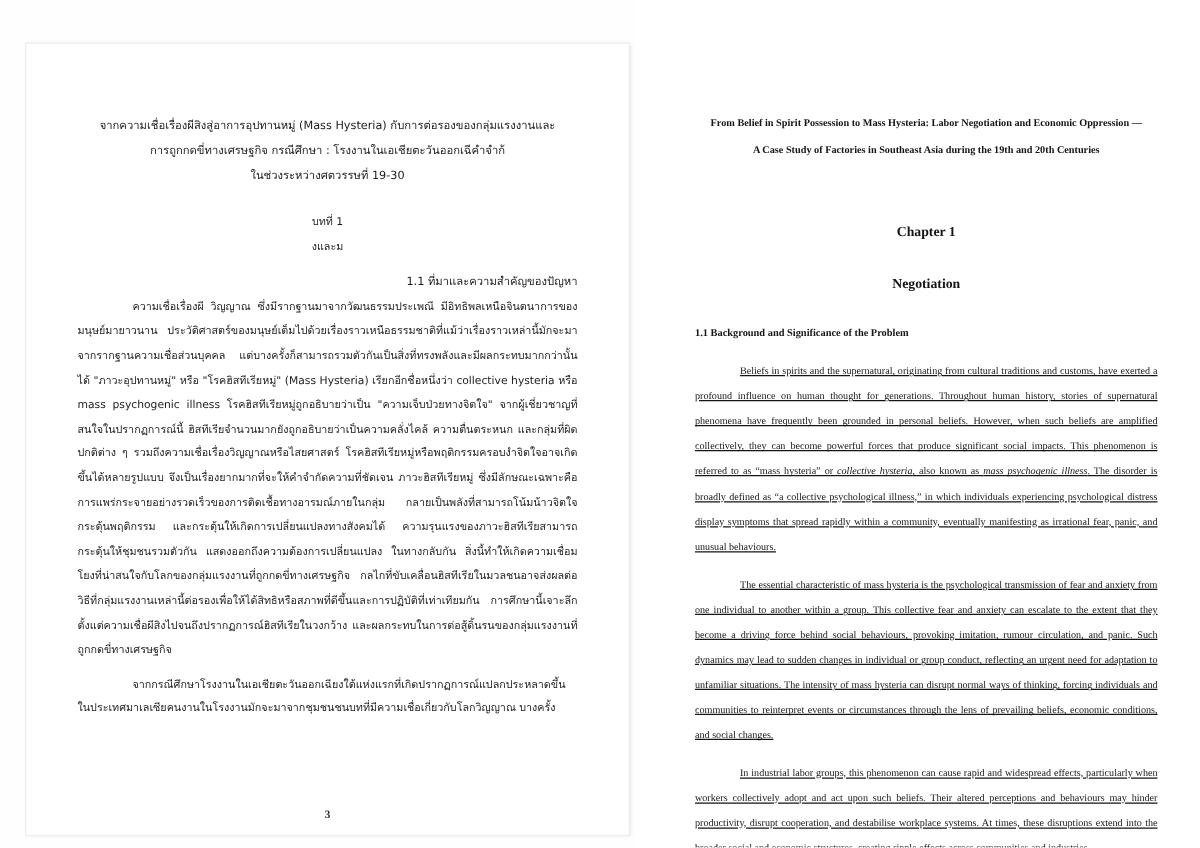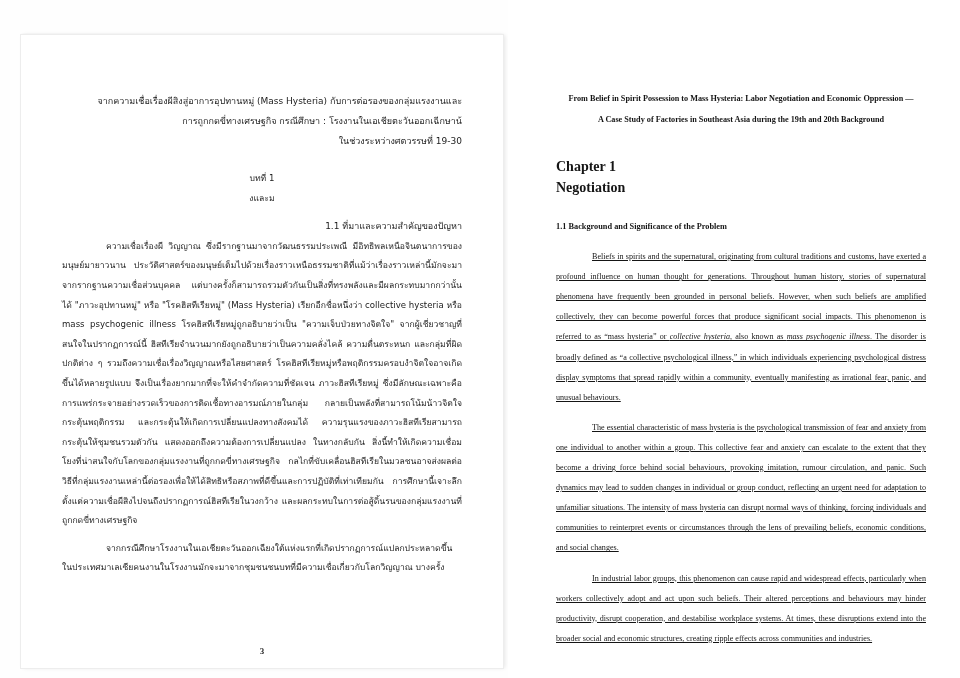--- a/index.html
+++ b/index.html
@@ -59,21 +59,21 @@
   }
 
   
   .th {
     font-family: "DejaVu Sans", "Liberation Sans", sans-serif;
     color: #1b1b1b;
     font-size: 8.6px;
     line-height: 19.6px;
   }
   .th-title {
-    text-align: right;
+    text-align: center;
     font-size: 9.0px;
     line-height: 20px;
   }
   .th-title-line {
     display: block;
   }
   .th-center {
     text-align: center;
   }
   .th-head {
@@ -109,24 +109,25 @@
     line-height: 20.1px;
   }
   .en-title {
     text-align: center;
     font-weight: bold;
     font-size: 8.2px;
     line-height: 21px;
   }
   .en-title-line { display: block; }
   .en-chapter {
-    text-align: left;
-    font-weight: bold;
-    font-size: 14px;
+    text-align: center;
+    font-weight: bold;
+    font-size: 11px;
     line-height: 21px;
+    margin-top: 20px;
   }
   .en-head {
     font-weight: bold;
     font-size: 8.3px;
   }
   .en-para {
     text-align: justify;
     text-indent: 36px;
     text-decoration: underline;
   }
@@ -141,21 +142,21 @@
 
 <div class="spread">
 
   <div class="page-left">
     <div class="page-left-inner">
 
       <div class="sp-title"></div>
 
       <div class="th th-title">
         <span class="th-title-line">จากความเชื่อเรื่องผีสิงสู่อาการอุปทานหมู่ (Mass Hysteria) กับการต่อรองของกลุ่มแรงงานและ</span>
-        <span class="th-title-line">การถูกกดขี่ทางเศรษฐกิจ กรณีศึกษา : โรงงานในเอเชียตะวันออกเฉีกษาน้</span>
+        <span class="th-title-line">การถูกกดขี่ทางเศรษฐกิจ กรณีศึกษา : โรงงานในเอเชียตะวันออกเฉีคำจำก้</span>
         <span class="th-title-line">ในช่วงระหว่างศตวรรษที่ 19-30</span>
       </div>
 
       <div class="sp-sm"></div>
 
       <div class="th th-center">บทที่ 1</div>
       <div class="th th-center">งและม</div>
 
       <div class="sp-xs"></div>
 
@@ -171,21 +172,21 @@
     <div class="folio">3</div>
   </div>
 
   <div class="page-right">
     <div class="page-right-inner">
 
       <div class="en-sp-title"></div>
 
       <div class="en en-title">
         <span class="en-title-line">From Belief in Spirit Possession to Mass Hysteria: Labor Negotiation and Economic Oppression —</span>
-        <span class="en-title-line">A Case Study of Factories in Southeast Asia during the 19th and 20th Background</span>
+        <span class="en-title-line">A Case Study of Factories in Southeast Asia during the 19th and 20th Centuries</span>
       </div>
 
       <div class="en-sp-chapter"></div>
 
       <div class="en en-chapter">Chapter 1</div>
       <div class="en en-chapter">Negotiation</div>
 
       <div class="en-sp-head"></div>
 
       <div class="en en-head">1.1 Background and Significance of the Problem</div>

